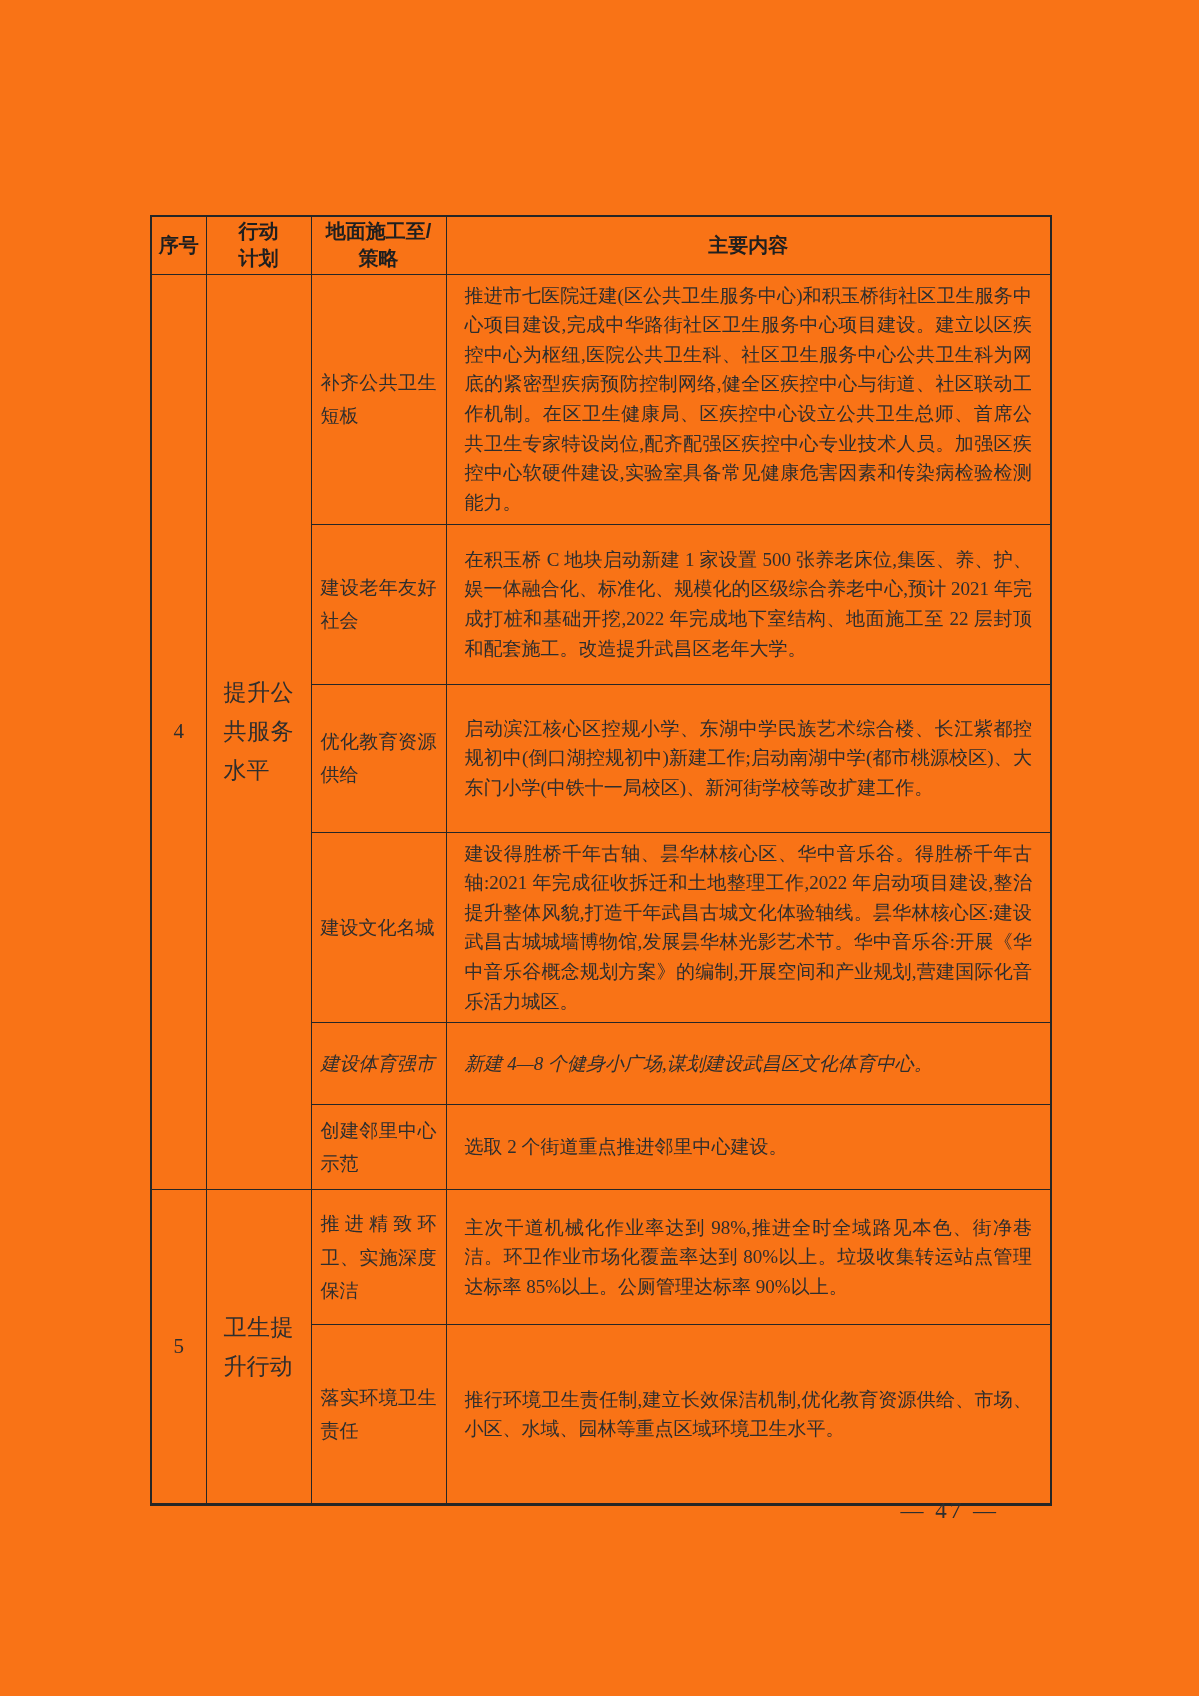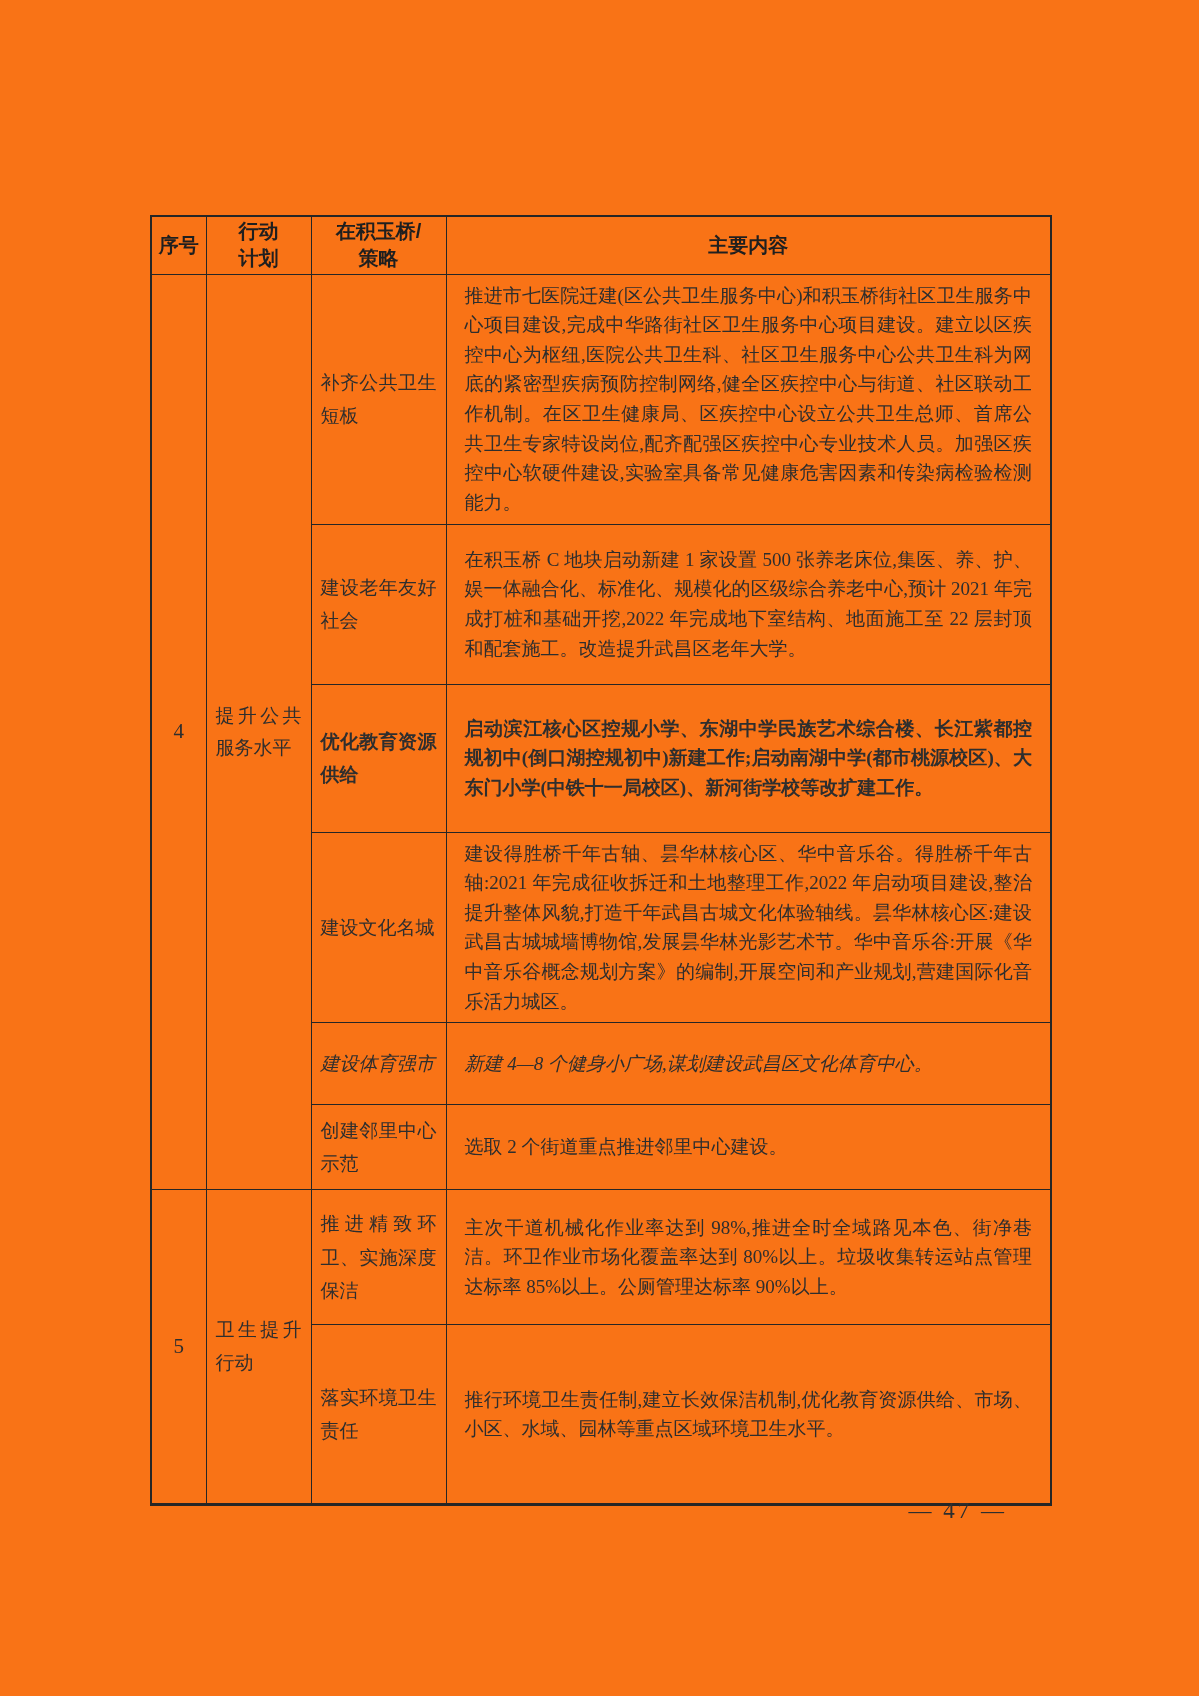--- a/index.html
+++ b/index.html
@@ -35,41 +35,41 @@
     white-space: pre-line;
     line-height: 1.35;
     height: 58px;
     color: #1f1f1f;
   }
   td.num {
     text-align: center;
     font-size: 21px;
   }
   td.plan {
-    font-size: 19px;
-    padding: 0 9px;
+    font-size: 23px;
+    padding: 0 17px;
     text-align: justify;
     line-height: 1.7;
   }
   td.strategy {
     font-size: 19px;
     padding: 8px 9px;
     text-align: justify;
     line-height: 1.75;
   }
   td.content {
     font-size: 19px;
     padding: 6px 18px;
     text-align: justify;
     line-height: 1.56;
   }
   .page-footer {
     position: absolute;
     top: 1498px;
-    right: 192px;
+    right: 200px;
     font-size: 23px;
     color: #2e2e2e;
     letter-spacing: 3px;
   }
 </style>
 </head>
 <body>
 
 <div class="page">
 
@@ -78,37 +78,37 @@
       <col style="width:55px">
       <col style="width:105px">
       <col style="width:135px">
       <col style="width:605px">
     </colgroup>
     <thead>
       <tr>
         <th>序号</th>
         <th>行动
 计划</th>
-        <th>在积玉桥/
+        <th>地面施工至/
 策略</th>
         <th>主要内容</th>
       </tr>
     </thead>
     <tbody>
       <tr style="height:235px;">
         <td class="num" rowspan="6">4</td>
         <td class="plan" rowspan="6">提升公共服务水平</td>
         <td class="strategy">补齐公共卫生短板</td>
         <td class="content">推进市七医院迁建(区公共卫生服务中心)和积玉桥街社区卫生服务中心项目建设,完成中华路街社区卫生服务中心项目建设。建立以区疾控中心为枢纽,医院公共卫生科、社区卫生服务中心公共卫生科为网底的紧密型疾病预防控制网络,健全区疾控中心与街道、社区联动工作机制。在区卫生健康局、区疾控中心设立公共卫生总师、首席公共卫生专家特设岗位,配齐配强区疾控中心专业技术人员。加强区疾控中心软硬件建设,实验室具备常见健康危害因素和传染病检验检测能力。</td>
       </tr>
       <tr style="height:160px;">
         <td class="strategy">建设老年友好社会</td>
         <td class="content">在积玉桥 C 地块启动新建 1 家设置 500 张养老床位,集医、养、护、娱一体融合化、标准化、规模化的区级综合养老中心,预计 2021 年完成打桩和基础开挖,2022 年完成地下室结构、地面施工至 22 层封顶和配套施工。改造提升武昌区老年大学。</td>
       </tr>
-      <tr style="height:148px;font-weight:bold;">
+      <tr style="height:148px;">
         <td class="strategy">优化教育资源供给</td>
         <td class="content">启动滨江核心区控规小学、东湖中学民族艺术综合楼、长江紫都控规初中(倒口湖控规初中)新建工作;启动南湖中学(都市桃源校区)、大东门小学(中铁十一局校区)、新河街学校等改扩建工作。</td>
       </tr>
       <tr style="height:190px;">
         <td class="strategy">建设文化名城</td>
         <td class="content">建设得胜桥千年古轴、昙华林核心区、华中音乐谷。得胜桥千年古轴:2021 年完成征收拆迁和土地整理工作,2022 年启动项目建设,整治提升整体风貌,打造千年武昌古城文化体验轴线。昙华林核心区:建设武昌古城城墙博物馆,发展昙华林光影艺术节。华中音乐谷:开展《华中音乐谷概念规划方案》的编制,开展空间和产业规划,营建国际化音乐活力城区。</td>
       </tr>
       <tr style="height:82px;font-style:italic;">
         <td class="strategy">建设体育强市</td>
         <td class="content">新建 4—8 个健身小广场,谋划建设武昌区文化体育中心。</td>

